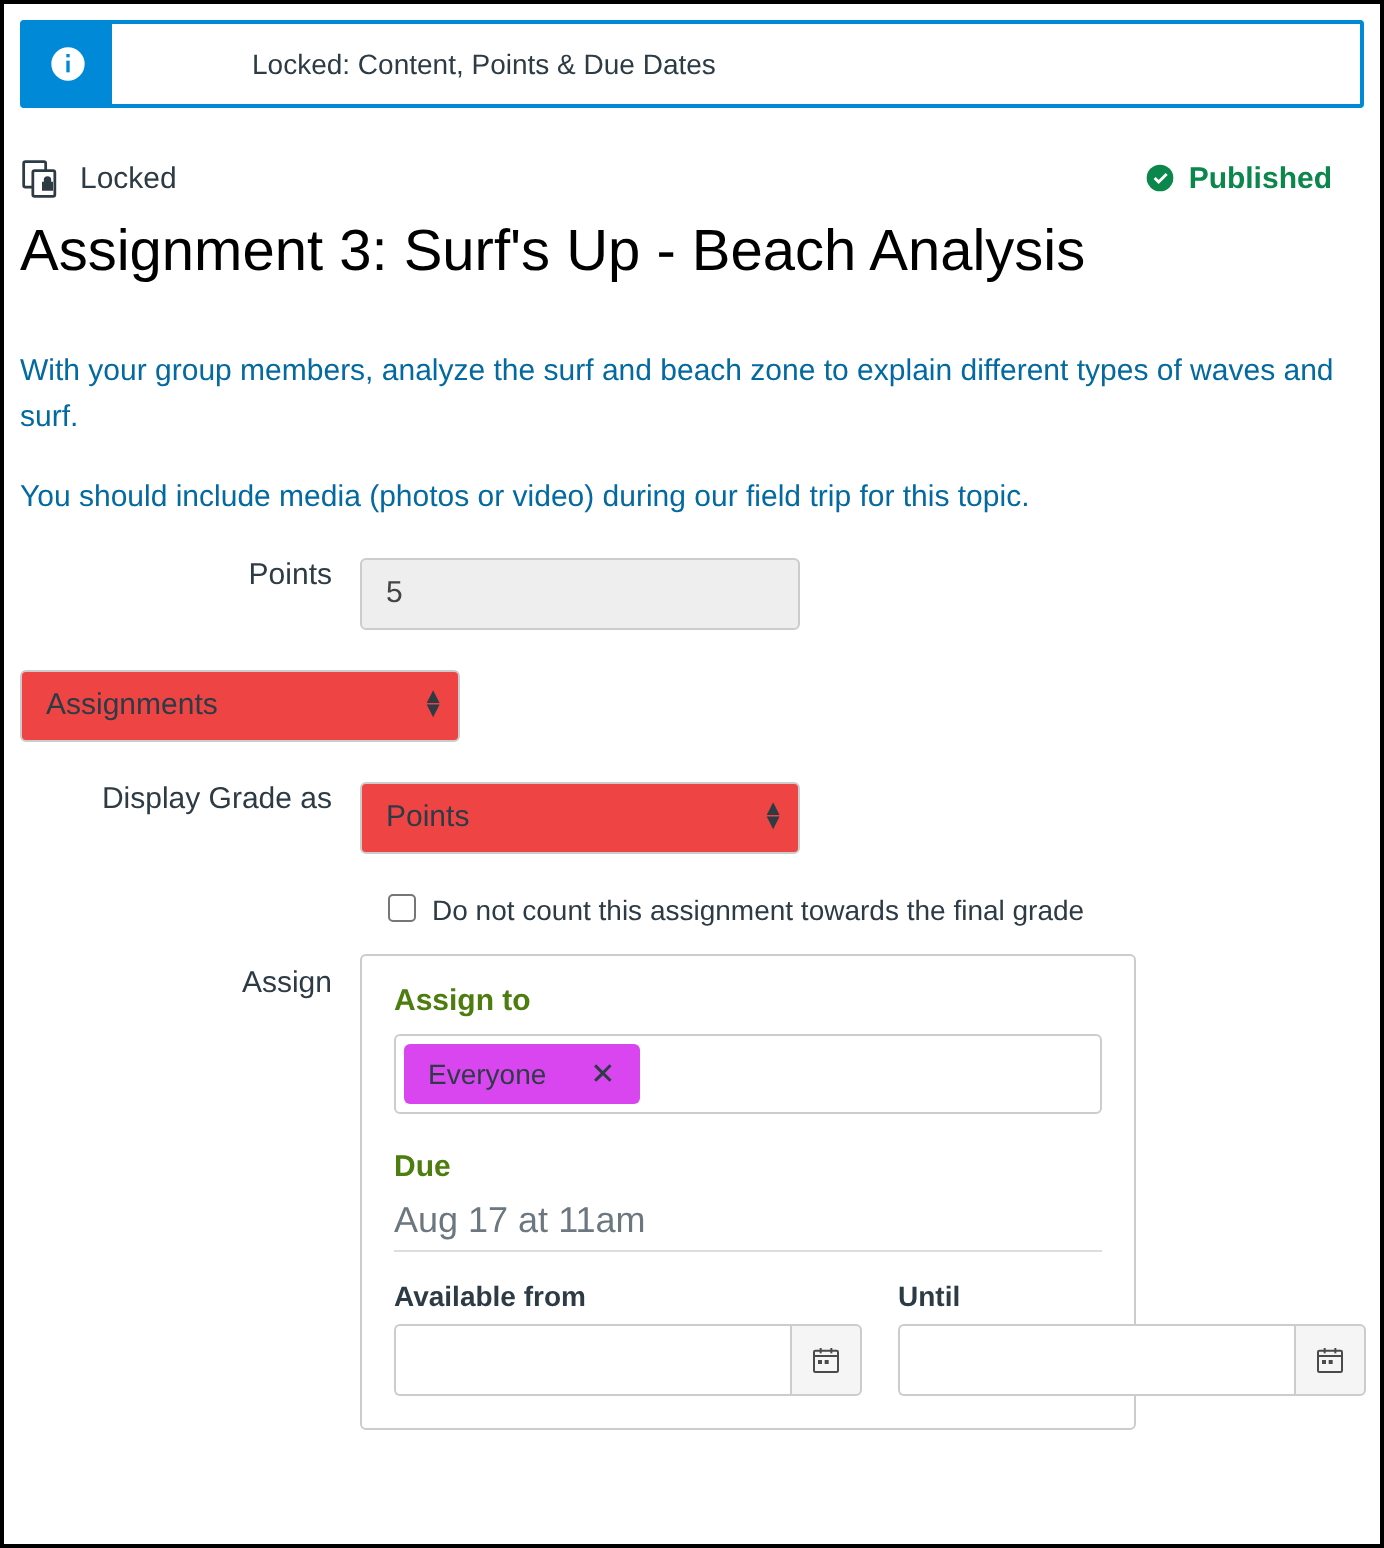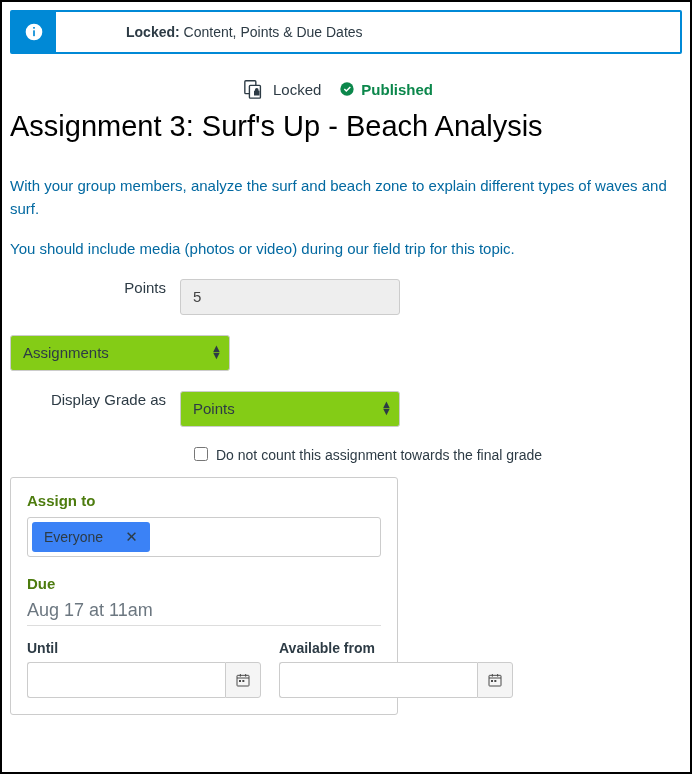--- a/index.html
+++ b/index.html
@@ -29,24 +29,24 @@
     background: #0089d6;
     display: flex;
     align-items: center;
     justify-content: center;
   }
   .locked-icon-box svg { width: 20px; height: 20px; fill: #fff; }
   .locked-text {
     padding-left: 24px;
     font-size: 14px;
   }
-  .locked-text b { font-weight: 700; padding-left: 46px; }
+  .locked-text b { font-weight: 400; padding-left: 46px; }
   .topbar {
     display: flex;
-    justify-content: center;
+    justify-content: space-between;
     align-items: center;
     gap: 18px;
     margin-bottom: 8px;
     padding-right: 16px;
   }
   .locked-status {
     display: flex;
     align-items: center;
     gap: 8px;
     color: #2d3b45;
@@ -107,21 +107,21 @@
     height: 36px;
   }
   .select-wrap .select-box {
     width: 100%;
     height: 100%;
     border: 1px solid #ccc;
     border-radius: 3px;
     padding: 0 30px 0 12px;
     font-size: 15px;
     line-height: 34px;
-    background: #84cc16;
+    background: #ef4444;
     color: #2d3b45;
   }
   .select-wrap .caret {
     position: absolute;
     right: 8px;
     top: 50%;
     transform: translateY(-50%);
     font-size: 11px;
     line-height: 0.7;
     color: #2d3b45;
@@ -162,21 +162,21 @@
   .assign-to-input {
     border: 1px solid #ccc;
     border-radius: 3px;
     height: 40px;
     display: flex;
     align-items: center;
     padding: 4px;
     margin-bottom: 18px;
   }
   .chip {
-    background: #3b82f6;
+    background: #d946ef;
     border-radius: 3px;
     display: inline-flex;
     align-items: center;
     padding: 6px 12px;
     gap: 22px;
     font-size: 14px;
     color: #2d3b45;
   }
   .chip .x { font-size: 15px; color: #2d3b45; cursor: pointer; }
   .due-value {
@@ -291,62 +291,63 @@
       </div>
     </div>
   </div>
 
   <div class="checkbox-row">
     <input type="checkbox" style="">
     <span>Do not count this assignment towards the final grade</span>
   </div>
 
   <div class="assign-row">
+    <div class="assign-label">Assign</div>
     <div class="assign-panel">
       <div class="assign-section-title">Assign to</div>
       <div class="assign-to-input">
         <div class="chip">
           <span>Everyone</span>
           <span class="x">✕</span>
         </div>
       </div>
 
       <div class="assign-section-title">Due</div>
       <div class="due-value">Aug 17 at 11am</div>
 
       <div class="avail-row">
+        <div class="avail-col">
+          <div class="avail-label">Available from</div>
+          <div class="date-input-wrap">
+            <input type="text" value="" style="">
+            <div class="date-btn">
+              <svg viewBox="0 0 24 24">
+                  <rect x="3" y="5" width="18" height="16" rx="1" fill="none" stroke="#4a4a4a" stroke-width="1.5"></rect>
+                  <line x1="3" y1="9" x2="21" y2="9" stroke="#4a4a4a" stroke-width="1.5"></line>
+                  <line x1="8" y1="3" x2="8" y2="7" stroke="#4a4a4a" stroke-width="1.5"></line>
+                  <line x1="16" y1="3" x2="16" y2="7" stroke="#4a4a4a" stroke-width="1.5"></line>
+                  <rect x="6" y="12" width="3" height="3" fill="#4a4a4a"></rect>
+                  <rect x="11" y="12" width="3" height="3" fill="#4a4a4a"></rect>
+                </svg>
+            </div>
+          </div>
+        </div>
         <div class="avail-col">
           <div class="avail-label">Until</div>
           <div class="date-input-wrap">
             <input type="text" value="" style="">
             <div class="date-btn">
               <svg viewBox="0 0 24 24">
                   <rect x="3" y="5" width="18" height="16" rx="1" fill="none" stroke="#4a4a4a" stroke-width="1.5"></rect>
                   <line x1="3" y1="9" x2="21" y2="9" stroke="#4a4a4a" stroke-width="1.5"></line>
                   <line x1="8" y1="3" x2="8" y2="7" stroke="#4a4a4a" stroke-width="1.5"></line>
                   <line x1="16" y1="3" x2="16" y2="7" stroke="#4a4a4a" stroke-width="1.5"></line>
                   <rect x="6" y="12" width="3" height="3" fill="#4a4a4a"></rect>
                   <rect x="11" y="12" width="3" height="3" fill="#4a4a4a"></rect>
                 </svg>
             </div>
           </div>
         </div>
-        <div class="avail-col">
-          <div class="avail-label">Available from</div>
-          <div class="date-input-wrap">
-            <input type="text" value="" style="">
-            <div class="date-btn">
-              <svg viewBox="0 0 24 24">
-                  <rect x="3" y="5" width="18" height="16" rx="1" fill="none" stroke="#4a4a4a" stroke-width="1.5"></rect>
-                  <line x1="3" y1="9" x2="21" y2="9" stroke="#4a4a4a" stroke-width="1.5"></line>
-                  <line x1="8" y1="3" x2="8" y2="7" stroke="#4a4a4a" stroke-width="1.5"></line>
-                  <line x1="16" y1="3" x2="16" y2="7" stroke="#4a4a4a" stroke-width="1.5"></line>
-                  <rect x="6" y="12" width="3" height="3" fill="#4a4a4a"></rect>
-                  <rect x="11" y="12" width="3" height="3" fill="#4a4a4a"></rect>
-                </svg>
-            </div>
-          </div>
-        </div>
       </div>
     </div>
   </div>
 
 </div>
 
 </body></html>

